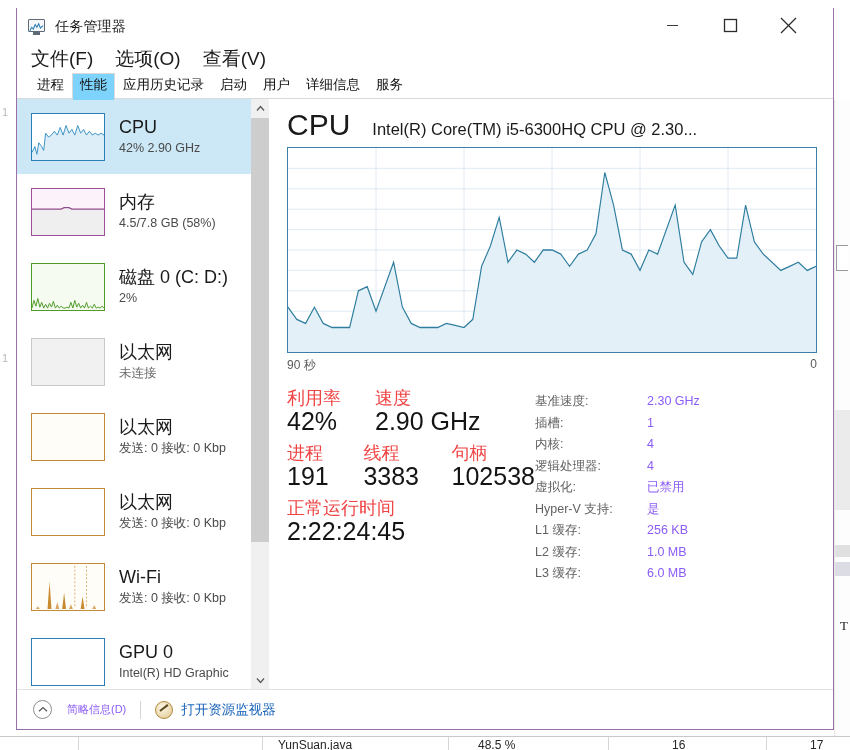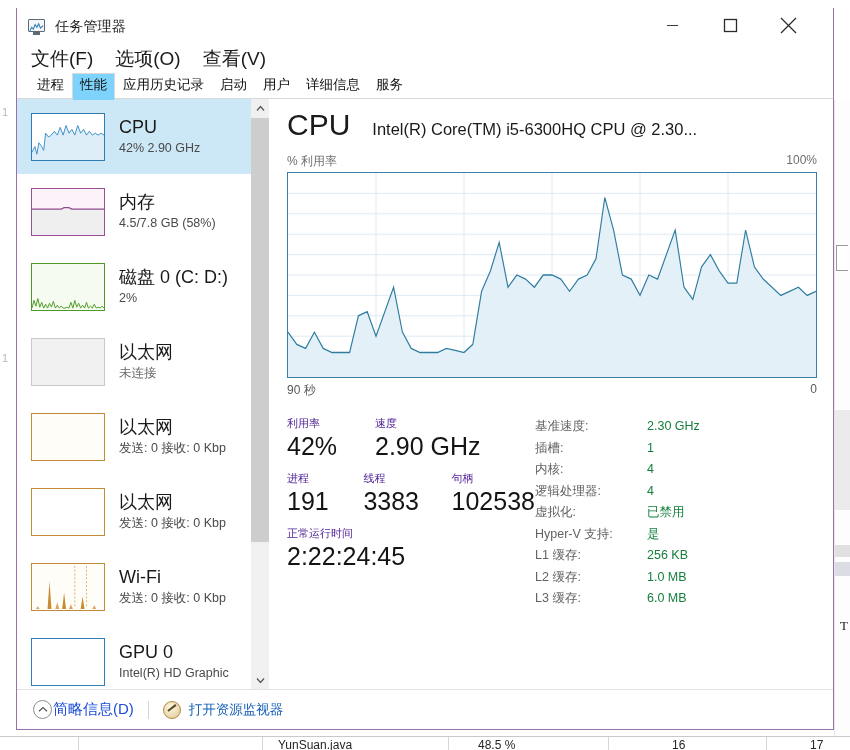--- a/index.html
+++ b/index.html
@@ -204,41 +204,41 @@
     display: flex; justify-content: space-between;
     font-size: 12px; color: #5a5a5a;
     margin-top: 4px;
   }
 
   
   #stats { display: flex; margin-top: 16px; }
   #stats-left { width: 248px; flex: none; }
   .stat-row { display: flex; margin-bottom: 8px; }
   .stat-cell { }
-  .stat-label { font-size: 11px; color: #4c1d95; line-height: 16px; }
+  .stat-label { font-size: 18px; color: #ef4444; line-height: 16px; }
   .stat-value { font-size: 25px; color: #141414; line-height: 31px; }
 
   #stats-right { flex: 1; padding-top: 1px; }
   .info-row { display: flex; line-height: 21.5px; }
   .info-key { width: 112px; flex: none; font-size: 12.5px; color: #626262; }
-  .info-val { font-size: 12.5px; color: #15803d; }
+  .info-val { font-size: 12.5px; color: #8b5cf6; }
 
   
   #statusbar {
     height: 40px; flex: none;
     border-top: 1px solid #e2e2e2;
     display: flex; align-items: center; padding-left: 16px;
     background: #ffffff;
   }
   #brief-icon {
     width: 19px; height: 19px; border: 1px solid #8d8d8d; border-radius: 50%;
     display: flex; align-items: center; justify-content: center;
     color: #555; font-size: 9px; flex: none;
   }
-  #brief-label { margin-left: 1px; font-size: 15px; color: #1d4ed8; }
+  #brief-label { margin-left: 15px; font-size: 11px; color: #8b5cf6; }
   #sb-divider { width: 1px; height: 18px; background: #d4d4d4; margin: 0 14px; }
   #res-icon {
     width: 18px; height: 18px; border-radius: 50%;
     border: 1px solid #b08a3e;
     background: radial-gradient(circle at 40% 35%, #fdf6e6 0%, #e8d6a8 70%, #cdb071 100%);
     position: relative; flex: none;
   }
   #res-icon::after {
     content: ""; position: absolute; left: 4px; top: 8px;
     width: 10px; height: 2px; background: #5a4a1f;
@@ -434,24 +434,20 @@
         </div>
       </div>
     </div>
 
     <div id="main">
       <div id="main-head">
         <div id="main-title">CPU</div>
         <div id="main-sub">Intel(R) Core(TM) i5-6300HQ CPU @ 2.30...</div>
       </div>
 
-      <div id="chart-labels">
-        <span>% 利用率</span>
-        <span>100%</span>
-      </div>
 
       <div id="chart-box">
         <svg id="chart-svg" viewBox="0 0 600 204" preserveAspectRatio="none">
           <g id="grid-h">
               <line x1="0" x2="600" y1="20.4" y2="20.4" stroke="#dce9f2" stroke-width="1"></line>
               <line x1="0" x2="600" y1="40.8" y2="40.8" stroke="#dce9f2" stroke-width="1"></line>
               <line x1="0" x2="600" y1="61.199999999999996" y2="61.199999999999996" stroke="#dce9f2" stroke-width="1"></line>
               <line x1="0" x2="600" y1="81.6" y2="81.6" stroke="#dce9f2" stroke-width="1"></line>
               <line x1="0" x2="600" y1="102" y2="102" stroke="#dce9f2" stroke-width="1"></line>
               <line x1="0" x2="600" y1="122.39999999999999" y2="122.39999999999999" stroke="#dce9f2" stroke-width="1"></line>

